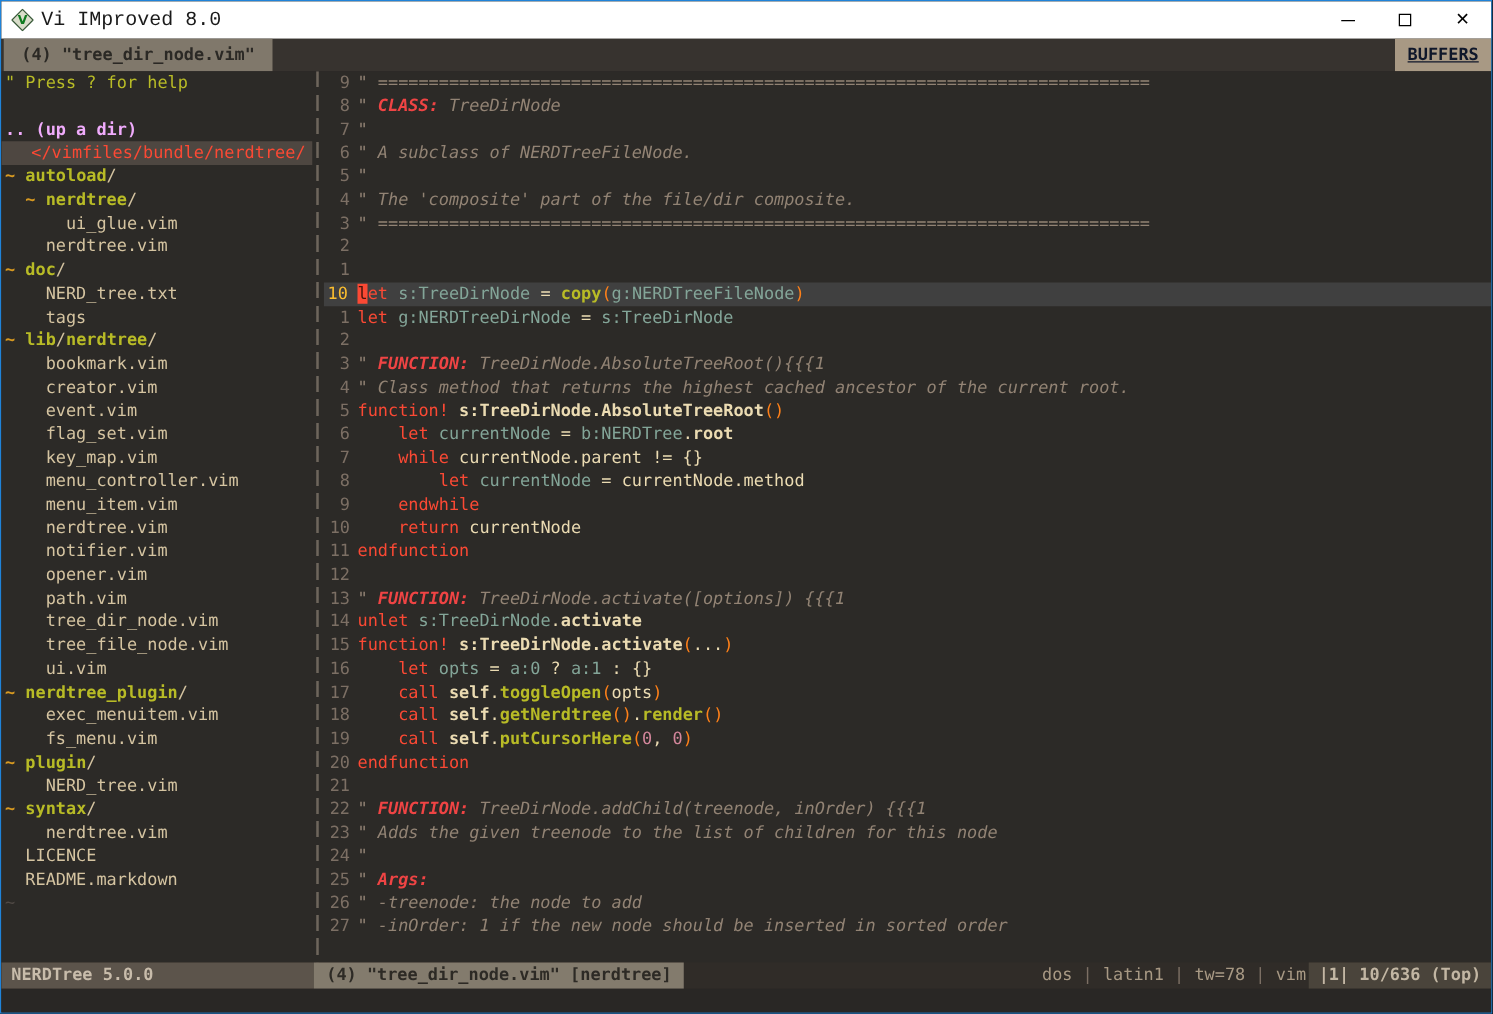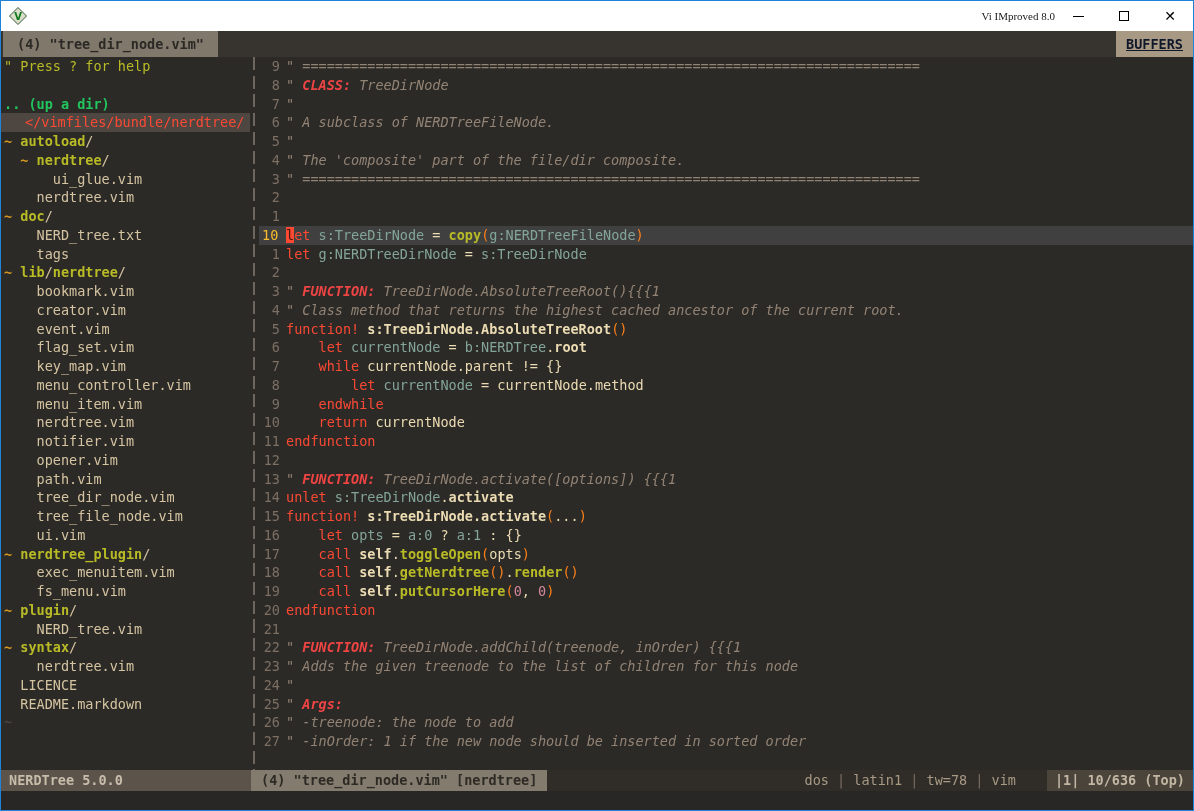--- a/index.html
+++ b/index.html
@@ -9,21 +9,21 @@
     border: 1px solid #1f83d9;
     display: flex; flex-direction: column;
     font-family: "DejaVu Sans Mono", monospace;
     font-size: 13.5px;
     background: #2c2a27;
     overflow: hidden;
   }
   
   .titlebar { height: 30px; background: #ffffff; display:flex; align-items:center; flex: 0 0 auto; }
   .titlebar .appicon { margin: 0 6px 0 8px; width:18px; height:18px; display:inline-block; }
-  .titlebar .title { font-family: Liberation Serif, serif; font-size: 11px; color:#1a1a1a; flex: 1 1 auto; text-align: right; }
+  .titlebar .title { font-family: Liberation Mono, monospace; font-size: 16px; color:#1a1a1a; flex: 1 1 auto; }
   .winbtns { display:flex; height:100%; }
   .winbtn { width:46px; height:100%; display:flex; align-items:center; justify-content:center;
             color:#000; font-family:"DejaVu Sans", sans-serif; font-size:13px; }
   .winbtn.min span { display:block; width:11px; height:1px; background:#000; }
   .winbtn.max span { display:block; width:10px; height:10px; border:1px solid #000; }
   .winbtn.close span { font-size:14px; line-height:1; }
   
   .tabline { height: 26px; background:#37332f; display:flex; align-items:stretch; padding-left:2px; flex:0 0 auto; }
   .tab-active { background:#80786b; color:#2b2925; font-weight:bold; padding:0 14px; display:flex; align-items:center; white-space:pre; }
   .tab-fill { flex:1 1 auto; }
@@ -46,32 +46,32 @@
   .tk.fgb { color:#ebdbb2; font-weight:bold; }
   .tk.cm  { color:#928374; font-style:italic; }
   .tk.cmb { color:#ef4444; font-style:italic; font-weight:bold; }
   .tk.kw  { color:#fb4934; }
   .tk.id  { color:#83a598; }
   .tk.fn  { color:#b8bb26; font-weight:bold; }
   .tk.or  { color:#fe8019; }
   .tk.num { color:#d3869b; }
   .tk.cur { background:#fb4934; color:#47150c; }
   .tk.help{ color:#b8bb26; }
-  .tk.up  { color:#22c55e; font-weight:bold;text-align:right; }
+  .tk.up  { color:#f0abfc; font-weight:bold;text-align:right; }
   .tk.root{ color:#fb4934;margin-left:24px; }
   .tk.dm  { color:#d79921; font-weight:bold; }
   .tk.dir { color:#b8bb26; font-weight:bold; }
   .tk.file{ color:#d5c4a1; }
   .tk.tl  { color:#504945; }
   
   .statusline { height:21px; line-height:21px; display:flex; flex:0 0 auto; background:#302c28;justify-content:center; }
   .st-left   { width:250px; flex:0 0 250px; background:#5c544b; color:#c8bcab; font-weight:bold; padding-left:8px; white-space:pre; }
   .st-center { background:#837b6d; color:#2d2a25; font-weight:bold; padding:0 10px; white-space:pre; }
   .st-fill   { flex:1 1 auto; }
-  .st-flags  { color:#a89984; padding-right:31px; white-space:pre; }
+  .st-flags  { color:#a89984; padding-right:2px; white-space:pre; }
   .st-flags .sep { color:#7c6f64; }
   .st-pos    { background:#4a443b; color:#c2b6a3; font-weight:bold; padding:0 8px; white-space:pre; }
   
   .cmdline { flex:1 1 auto; background:#292725; }
 </style>
 </head>
 <body>
 
 <div class="window">
 

